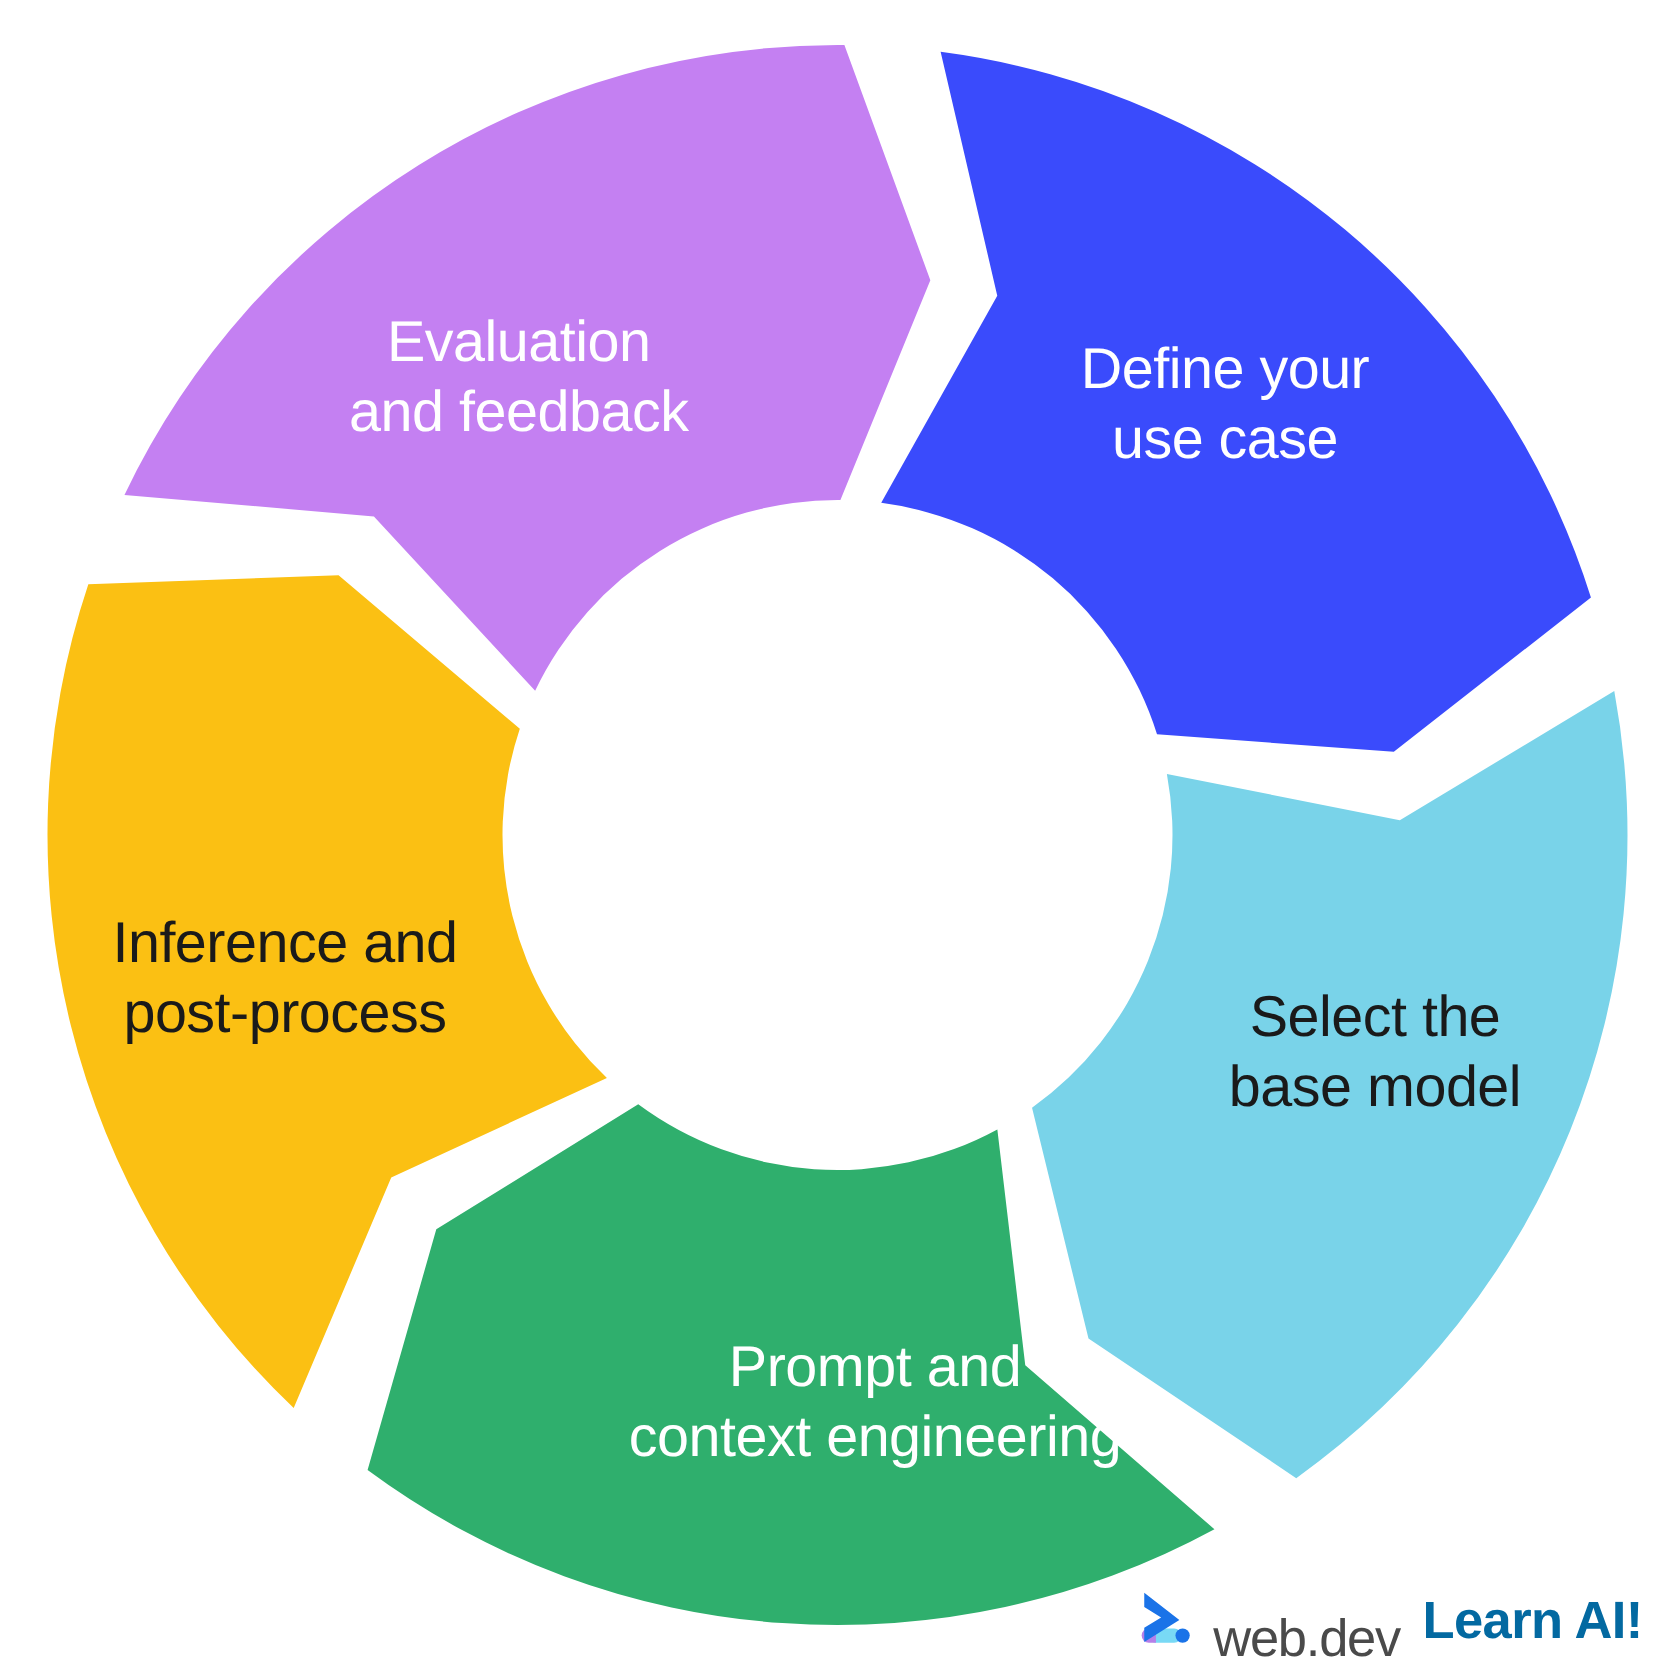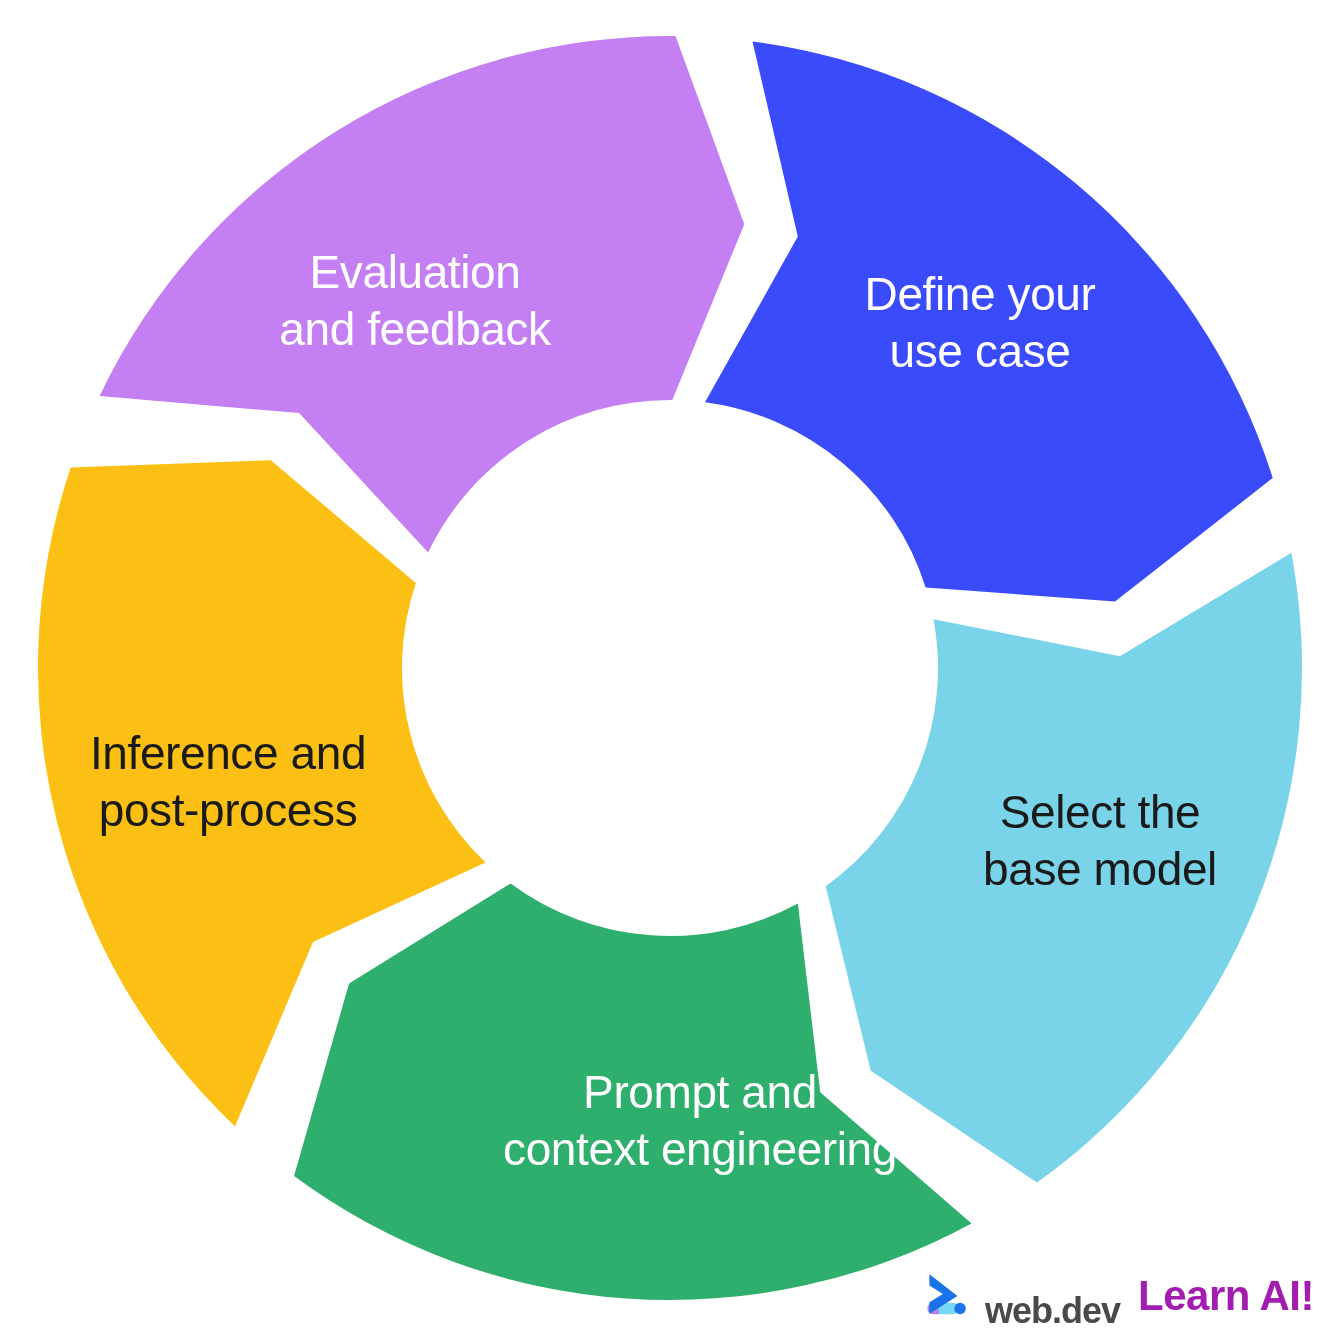--- a/index.html
+++ b/index.html
@@ -51,22 +51,22 @@
     height: 56px;
   }
   #brand-mark {
     display: block;
     width: 52px;
     height: 52px;
     flex: 0 0 auto;
   }
   #brand-webdev {
     font-family: "Liberation Sans", sans-serif;
-    font-size: 36px;
-    font-weight: 700;
+    font-size: 42px;
+    font-weight: 400;
     color: #4a4a4a;
     letter-spacing: -1px;
     line-height: 1;
     white-space: nowrap;
     margin-top: 29px;
   }
   #brand-learnai {
     font-family: "Liberation Sans", sans-serif;
     font-size: 42px;
     font-weight: 700;
@@ -104,16 +104,16 @@
 
       <rect id="mark-bar" x="27" y="63" width="50" height="22" rx="11" fill="#78d9f5"></rect>
 
       <path id="mark-accent" d="M38 63 L27 63 A11 11 0 0 0 27 85 L38 85 Z" fill="#b57fe8"></path>
 
       <path id="mark-chevron" d="M20 8 L20 30 L46 46 L20 62 L20 84 L74 50 Z" fill="#1a73e8"></path>
 
       <circle id="mark-dot" cx="79" cy="74" r="11" fill="#1a73e8"></circle>
     </svg>
     <span id="brand-webdev" style="color: rgb(74, 74, 74);">web.dev</span>
-    <span id="brand-learnai" style="color: #a21caf;">Learn AI!</span>
+    <span id="brand-learnai" style="color: #0369a1;">Learn AI!</span>
   </div>
 
 </div>
 
 </body></html>

